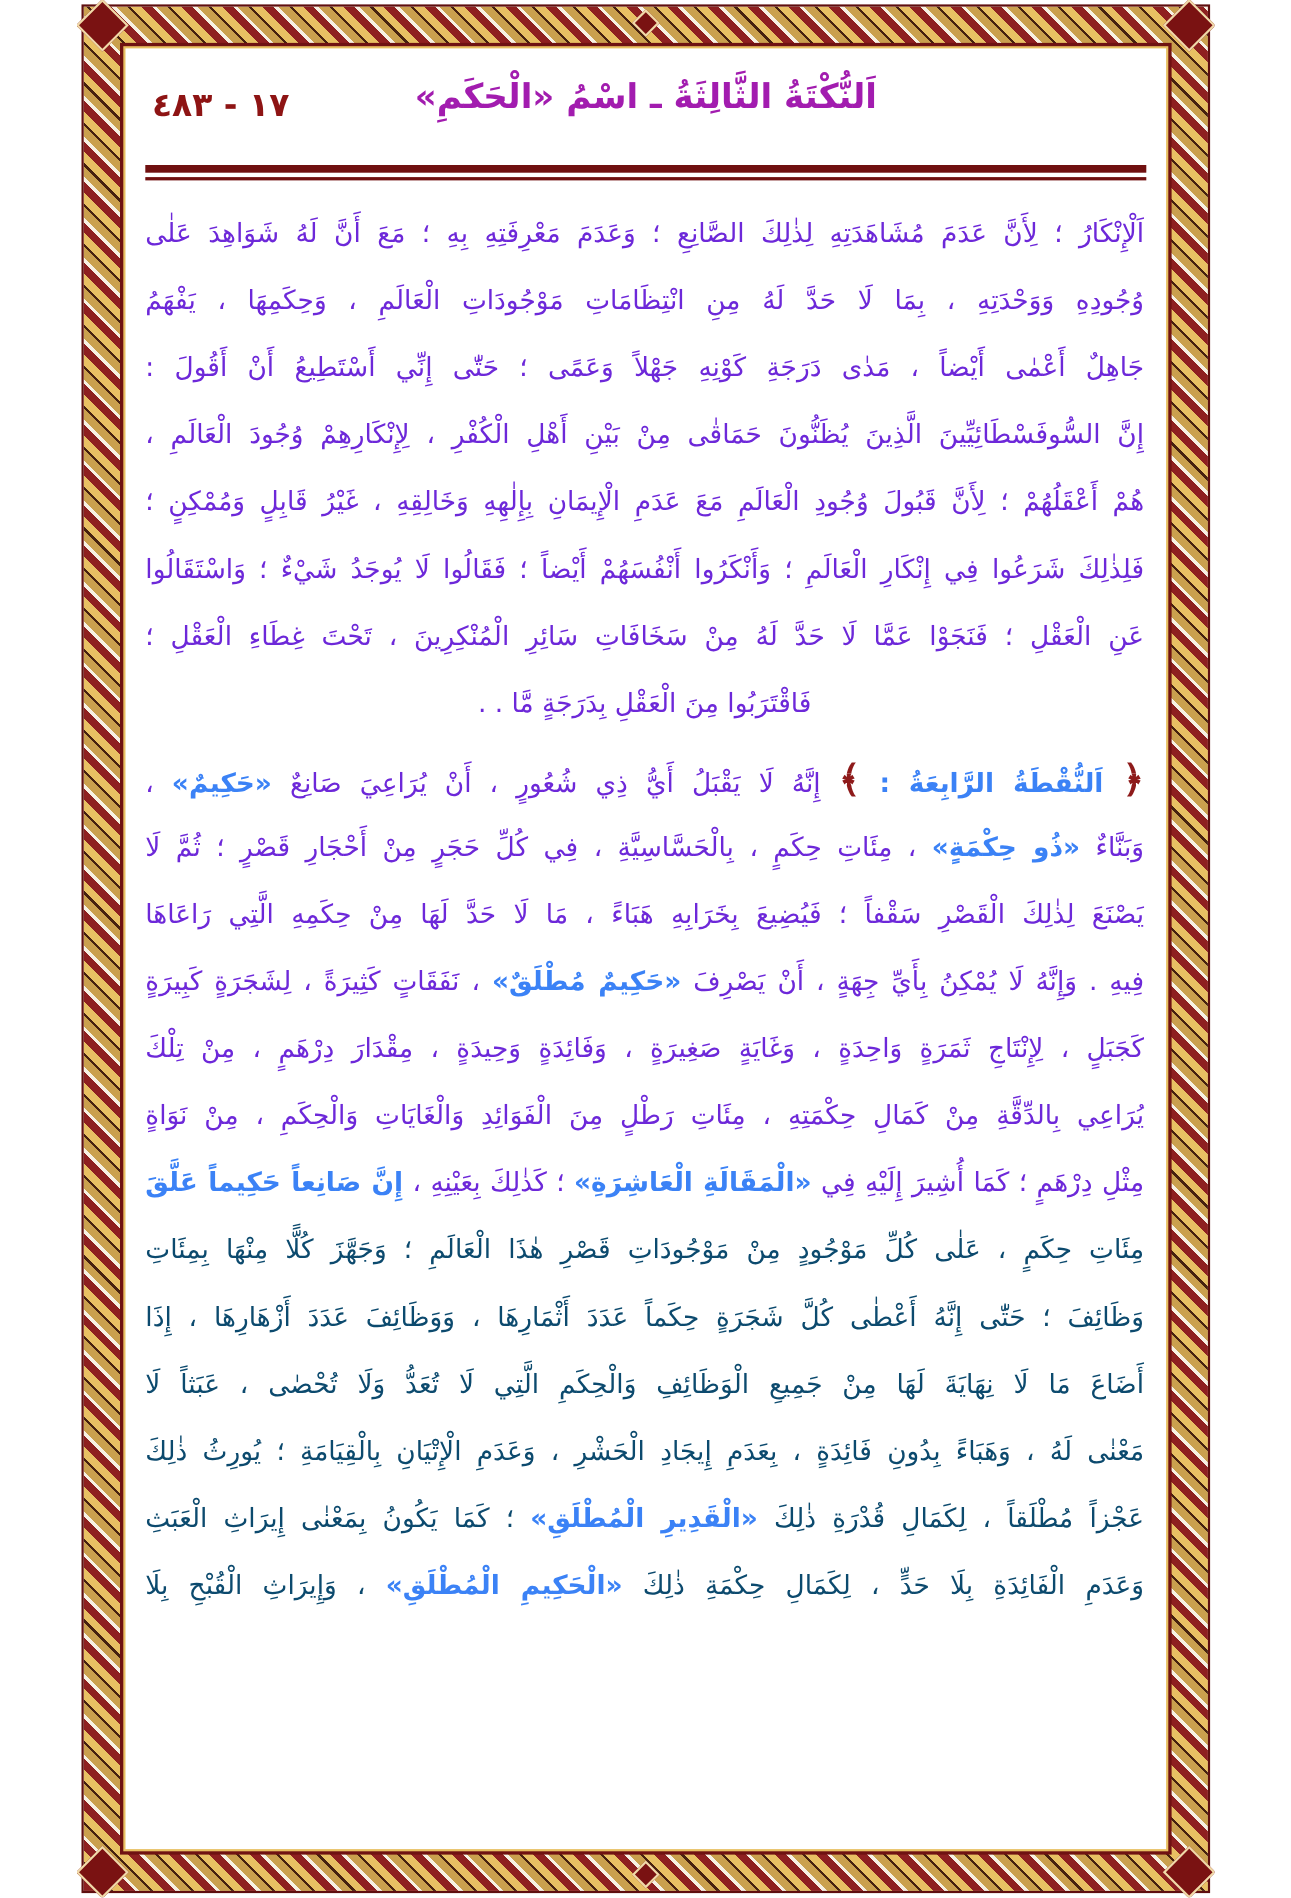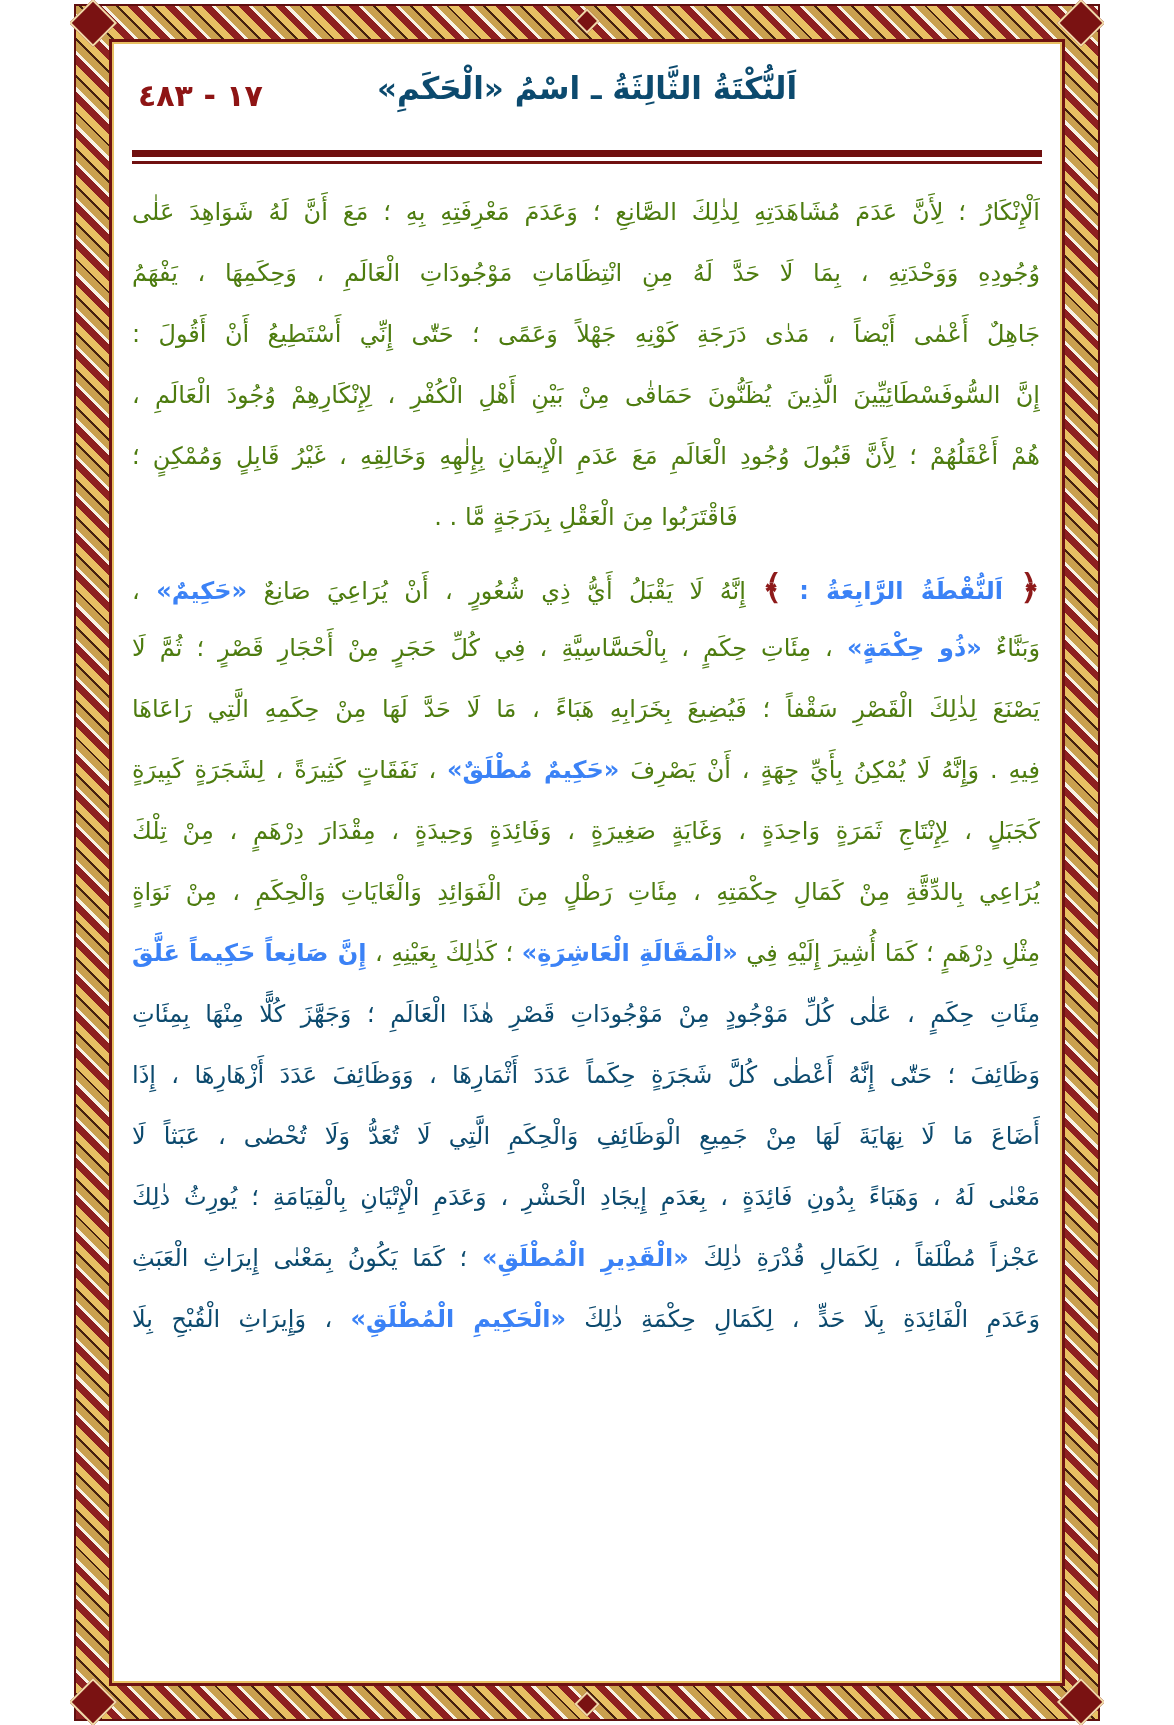--- a/index.html
+++ b/index.html
@@ -11,30 +11,30 @@
   .page-inner{position:absolute;inset:44px;background:#ffffff;
     box-shadow:0 0 0 2px #e8c063,0 0 0 5px #6f1212;}
   .corner{position:absolute;width:30px;height:30px;background:#7a1212;border:2px solid #f0d9a8;transform:rotate(45deg);}
   .corner.tl{top:6px;left:6px}.corner.tr{top:6px;right:6px}
   .corner.bl{bottom:6px;left:6px}.corner.br{bottom:6px;right:6px}
   .mid-diamond{position:absolute;width:14px;height:14px;background:#7a1212;border:2px solid #f0d9a8;transform:rotate(45deg);left:calc(50% - 9px);}
   .mid-diamond.top{top:12px}.mid-diamond.bottom{bottom:12px}
   
   .header{position:absolute;top:62px;left:62px;right:62px;height:80px;direction:rtl;}
   .page-number{position:absolute;left:6px;top:16px;font-size:30px;font-weight:bold;color:#8e1414;direction:rtl;}
-  .page-title{text-align:center;font-size:31px;font-weight:bold;color:#0c4a6e;direction:rtl;padding-top:8px;}
+  .page-title{text-align:center;font-size:31px;font-weight:bold;color:#a21caf;direction:rtl;padding-top:8px;}
   .rule{position:absolute;top:150px;left:62px;right:62px;}
   .rule .r1{height:7px;background:#701010;}
   .rule .r2{height:3px;background:#701010;margin-top:4px;}
   
   .body-text{position:absolute;top:182px;left:62px;right:64px;direction:rtl;}
   .line{font-size:24px;line-height:61px;height:61px;overflow:hidden;
         text-align:justify;text-align-last:justify;text-justify:inter-word;color:#1e1c1a;}
   .line.center{text-align:center;text-align-last:center;}
-  .seg-n{color:#4d7c0f;margin-top:24px;}
+  .seg-n{color:#6d28d9;margin-top:24px;}
   .seg-r{color:#0c4a6e;}
   .seg-rb{color:#3b82f6;font-weight:bold;}
   .seg-orn{color:#8e1a1a;font-size:34px;font-weight:bold;}
 </style>
 </head>
 <body>
 
 <div class="page">
   <div class="frame-band"></div>
   <div class="page-inner"></div>
@@ -54,20 +54,22 @@
     <div class="r1"></div>
     <div class="r2"></div>
   </div>
 
   <div class="body-text">
       <div class="line"><span class="seg-n">اَلْإِنْكَارُ ؛ لِأَنَّ عَدَمَ مُشَاهَدَتِهِ لِذٰلِكَ الصَّانِعِ ؛ وَعَدَمَ مَعْرِفَتِهِ بِهِ ؛ مَعَ أَنَّ لَهُ شَوَاهِدَ عَلٰى</span></div>
       <div class="line"><span class="seg-n">وُجُودِهِ وَوَحْدَتِهِ ، بِمَا لَا حَدَّ لَهُ مِنِ انْتِظَامَاتِ مَوْجُودَاتِ الْعَالَمِ ، وَحِكَمِهَا ، يَفْهَمُ</span></div>
       <div class="line"><span class="seg-n">جَاهِلٌ أَعْمٰى أَيْضاً ، مَدٰى دَرَجَةِ كَوْنِهِ جَهْلاً وَعَمًى ؛ حَتّٰى إِنِّي أَسْتَطِيعُ أَنْ أَقُولَ :</span></div>
       <div class="line"><span class="seg-n">إِنَّ السُّوفَسْطَائِيِّينَ الَّذِينَ يُظَنُّونَ حَمَاقٰى مِنْ بَيْنِ أَهْلِ الْكُفْرِ ، لِإِنْكَارِهِمْ وُجُودَ الْعَالَمِ ،</span></div>
       <div class="line"><span class="seg-n">هُمْ أَعْقَلُهُمْ ؛ لِأَنَّ قَبُولَ وُجُودِ الْعَالَمِ مَعَ عَدَمِ الْإِيمَانِ بِإِلٰهِهِ وَخَالِقِهِ ، غَيْرُ قَابِلٍ وَمُمْكِنٍ ؛</span></div>
+      <div class="line"><span class="seg-n">فَلِذٰلِكَ شَرَعُوا فِي إِنْكَارِ الْعَالَمِ ؛ وَأَنْكَرُوا أَنْفُسَهُمْ أَيْضاً ؛ فَقَالُوا لَا يُوجَدُ شَيْءٌ ؛ وَاسْتَقَالُوا</span></div>
+      <div class="line"><span class="seg-n">عَنِ الْعَقْلِ ؛ فَنَجَوْا عَمَّا لَا حَدَّ لَهُ مِنْ سَخَافَاتِ سَائِرِ الْمُنْكِرِينَ ، تَحْتَ غِطَاءِ الْعَقْلِ ؛</span></div>
       <div class="line center"><span class="seg-n">فَاقْتَرَبُوا مِنَ الْعَقْلِ بِدَرَجَةٍ مَّا . .</span></div>
       <div class="line" style="margin-top: 9px;"><span class="seg-orn">﴿</span><span class="seg-rb"> اَلنُّقْطَةُ الرَّابِعَةُ : </span><span class="seg-orn">﴾</span><span class="seg-n"> إِنَّهُ لَا يَقْبَلُ أَيُّ ذِي شُعُورٍ ، أَنْ يُرَاعِيَ صَانِعٌ </span><span class="seg-rb">«حَكِيمٌ»</span><span class="seg-n"> ،</span></div>
       <div class="line"><span class="seg-n">وَبَنَّاءٌ </span><span class="seg-rb">«ذُو حِكْمَةٍ»</span><span class="seg-n"> ، مِئَاتِ حِكَمٍ ، بِالْحَسَّاسِيَّةِ ، فِي كُلِّ حَجَرٍ مِنْ أَحْجَارِ قَصْرٍ ؛ ثُمَّ لَا</span></div>
       <div class="line"><span class="seg-n">يَصْنَعَ لِذٰلِكَ الْقَصْرِ سَقْفاً ؛ فَيُضِيعَ بِخَرَابِهِ هَبَاءً ، مَا لَا حَدَّ لَهَا مِنْ حِكَمِهِ الَّتِي رَاعَاهَا</span></div>
       <div class="line"><span class="seg-n">فِيهِ . وَإِنَّهُ لَا يُمْكِنُ بِأَيِّ جِهَةٍ ، أَنْ يَصْرِفَ </span><span class="seg-rb">«حَكِيمٌ مُطْلَقٌ»</span><span class="seg-n"> ، نَفَقَاتٍ كَثِيرَةً ، لِشَجَرَةٍ كَبِيرَةٍ</span></div>
       <div class="line"><span class="seg-n">كَجَبَلٍ ، لِإِنْتَاجِ ثَمَرَةٍ وَاحِدَةٍ ، وَغَايَةٍ صَغِيرَةٍ ، وَفَائِدَةٍ وَحِيدَةٍ ، مِقْدَارَ دِرْهَمٍ ، مِنْ تِلْكَ</span></div>
       <div class="line"><span class="seg-n">يُرَاعِي بِالدِّقَّةِ مِنْ كَمَالِ حِكْمَتِهِ ، مِئَاتِ رَطْلٍ مِنَ الْفَوَائِدِ وَالْغَايَاتِ وَالْحِكَمِ ، مِنْ نَوَاةٍ</span></div>
       <div class="line"><span class="seg-n">مِثْلِ دِرْهَمٍ ؛ كَمَا أُشِيرَ إِلَيْهِ فِي </span><span class="seg-rb">«الْمَقَالَةِ الْعَاشِرَةِ»</span><span class="seg-n"> ؛ كَذٰلِكَ بِعَيْنِهِ ، </span><span class="seg-rb">إِنَّ صَانِعاً حَكِيماً عَلَّقَ</span></div>
       <div class="line"><span class="seg-r">مِئَاتِ حِكَمٍ ، عَلٰى كُلِّ مَوْجُودٍ مِنْ مَوْجُودَاتِ قَصْرِ هٰذَا الْعَالَمِ ؛ وَجَهَّزَ كُلًّا مِنْهَا بِمِئَاتِ</span></div>
       <div class="line"><span class="seg-r">وَظَائِفَ ؛ حَتّٰى إِنَّهُ أَعْطٰى كُلَّ شَجَرَةٍ حِكَماً عَدَدَ أَثْمَارِهَا ، وَوَظَائِفَ عَدَدَ أَزْهَارِهَا ، إِذَا</span></div>

